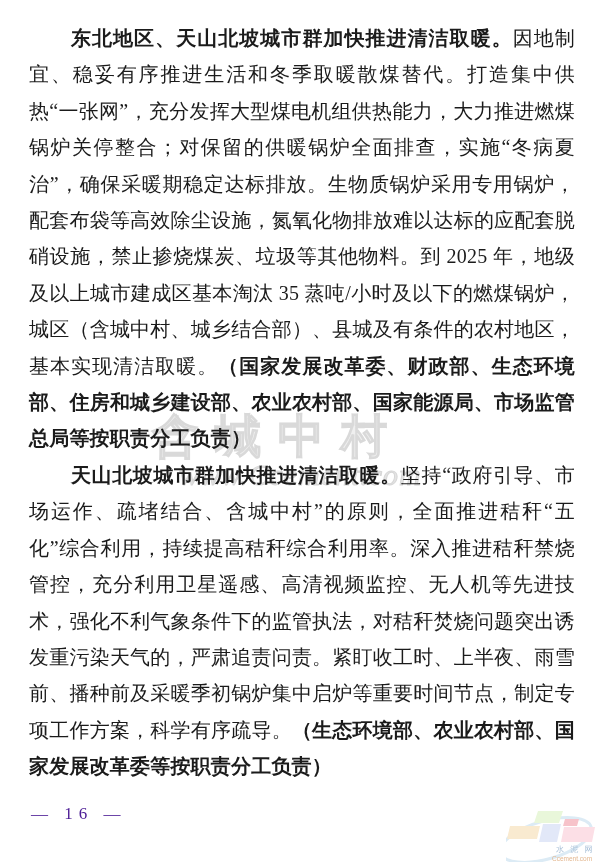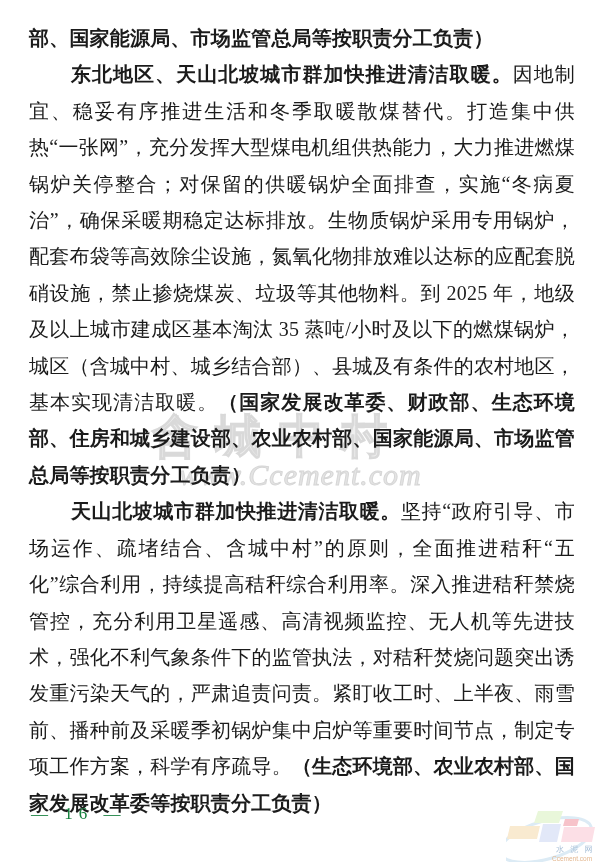--- a/index.html
+++ b/index.html
@@ -20,37 +20,36 @@
   .doc-body{position:absolute;left:29px;top:20px;width:546px;z-index:2;}
   .para{margin:0;font-size:20px;line-height:36.4px;text-align:justify;
         color:#1b1b1b;letter-spacing:0.2px;}
   .para.indent{text-indent:2.1em;}
   .seg{font-weight:400;}
   .seg.bold{font-weight:700;}
   .seg.hei{font-family:"Liberation Sans","DejaVu Sans",sans-serif;font-weight:700;letter-spacing:1px;}
 
   
   .footer{position:absolute;left:31px;top:804px;z-index:2;font-size:17px;
-          color:#15803d;letter-spacing:6px;white-space:nowrap;}
+          color:#4c1d95;letter-spacing:6px;white-space:nowrap;}
 
   
   .logo{position:absolute;right:0;bottom:0;width:100px;height:52px;z-index:1;}
 </style>
 </head>
 <body>
 
 <div class="page">
 
   <div class="watermark">
     <div class="wm-title">含城中村</div>
     <div class="wm-url">www.Ccement.com</div>
   </div>
 
   <div class="doc-body">
-      <p class="para"><span class="seg bold">部、国家能源局、市场监管总局等按职责分工负责）</span></p>
       <p class="para indent"><span class="seg bold">东北地区、天山北坡城市群加快推进清洁取暖。</span><span class="seg">因地制宜、稳妥有序推进生活和冬季取暖散煤替代。打造集中供热“一张网”，充分发挥大型煤电机组供热能力，大力推进燃煤锅炉关停整合；对保留的供暖锅炉全面排查，实施“冬病夏治”，确保采暖期稳定达标排放。生物质锅炉采用专用锅炉，配套布袋等高效除尘设施，氮氧化物排放难以达标的应配套脱硝设施，禁止掺烧煤炭、垃圾等其他物料。到 2025 年，地级及以上城市建成区基本淘汰 35 蒸吨/小时及以下的燃煤锅炉，城区（含城中村、城乡结合部）、县城及有条件的农村地区，基本实现清洁取暖。</span><span class="seg bold">（国家发展改革委、财政部、生态环境部、住房和城乡建设部、农业农村部、国家能源局、市场监管总局等按职责分工负责）</span></p>
       <p class="para indent"><span class="seg bold">天山北坡城市群加快推进清洁取暖。</span><span class="seg">坚持“政府引导、市场运作、疏堵结合、含城中村”的原则，全面推进秸秆“五化”综合利用，持续提高秸秆综合利用率。深入推进秸秆禁烧管控，充分利用卫星遥感、高清视频监控、无人机等先进技术，强化不利气象条件下的监管执法，对秸秆焚烧问题突出诱发重污染天气的，严肃追责问责。紧盯收工时、上半夜、雨雪前、播种前及采暖季初锅炉集中启炉等重要时间节点，制定专项工作方案，科学有序疏导。</span><span class="seg bold">（生态环境部、农业农村部、国家发展改革委等按职责分工负责）</span></p>
       <p class="para indent"></p>
     </div>
 
   <div class="footer">— 16 —</div>
 
   <svg class="logo" viewBox="0 0 100 52" xmlns="http://www.w3.org/2000/svg">
     <ellipse cx="40" cy="30" rx="47" ry="19" fill="none" stroke="#dcebf5" stroke-width="3" transform="rotate(-16 40 30)"></ellipse>
     <polygon points="32,1 57,1 53,13 28,13" fill="#e9f7da"></polygon>

